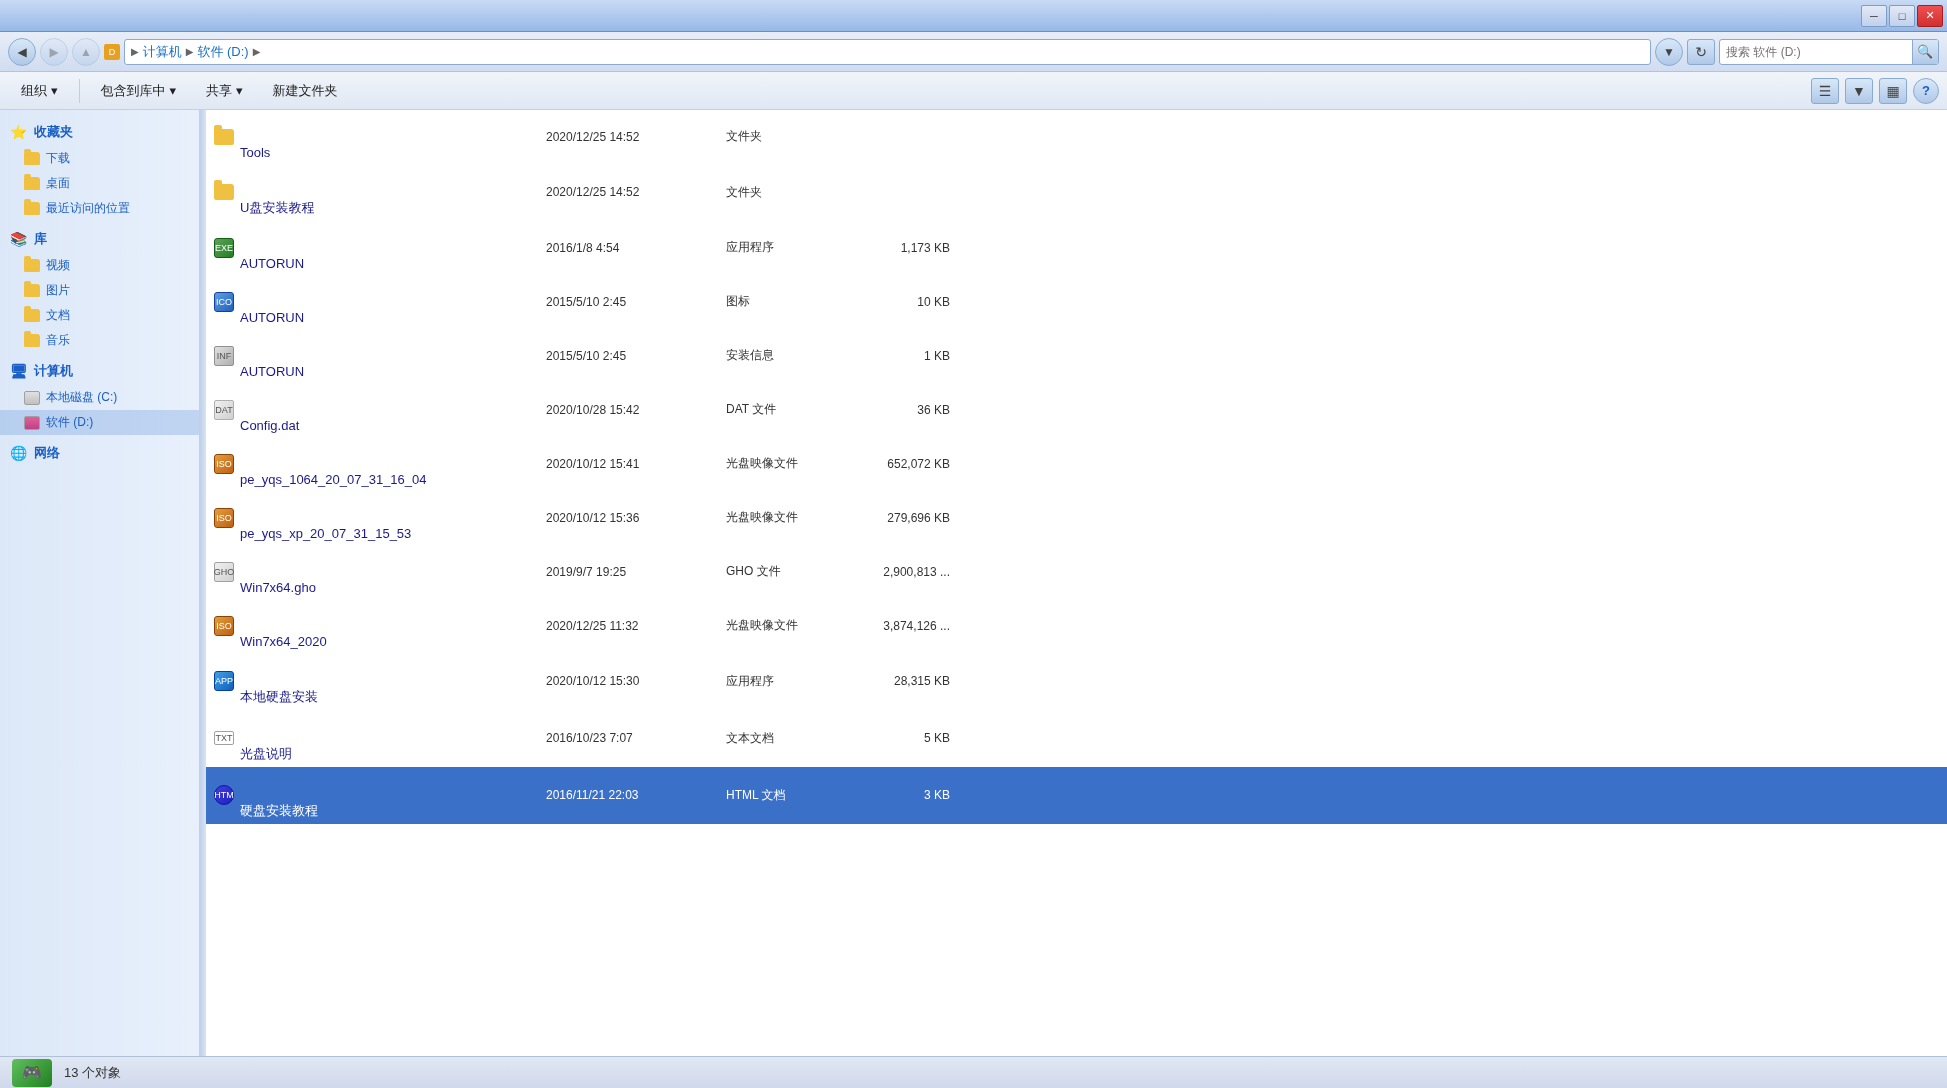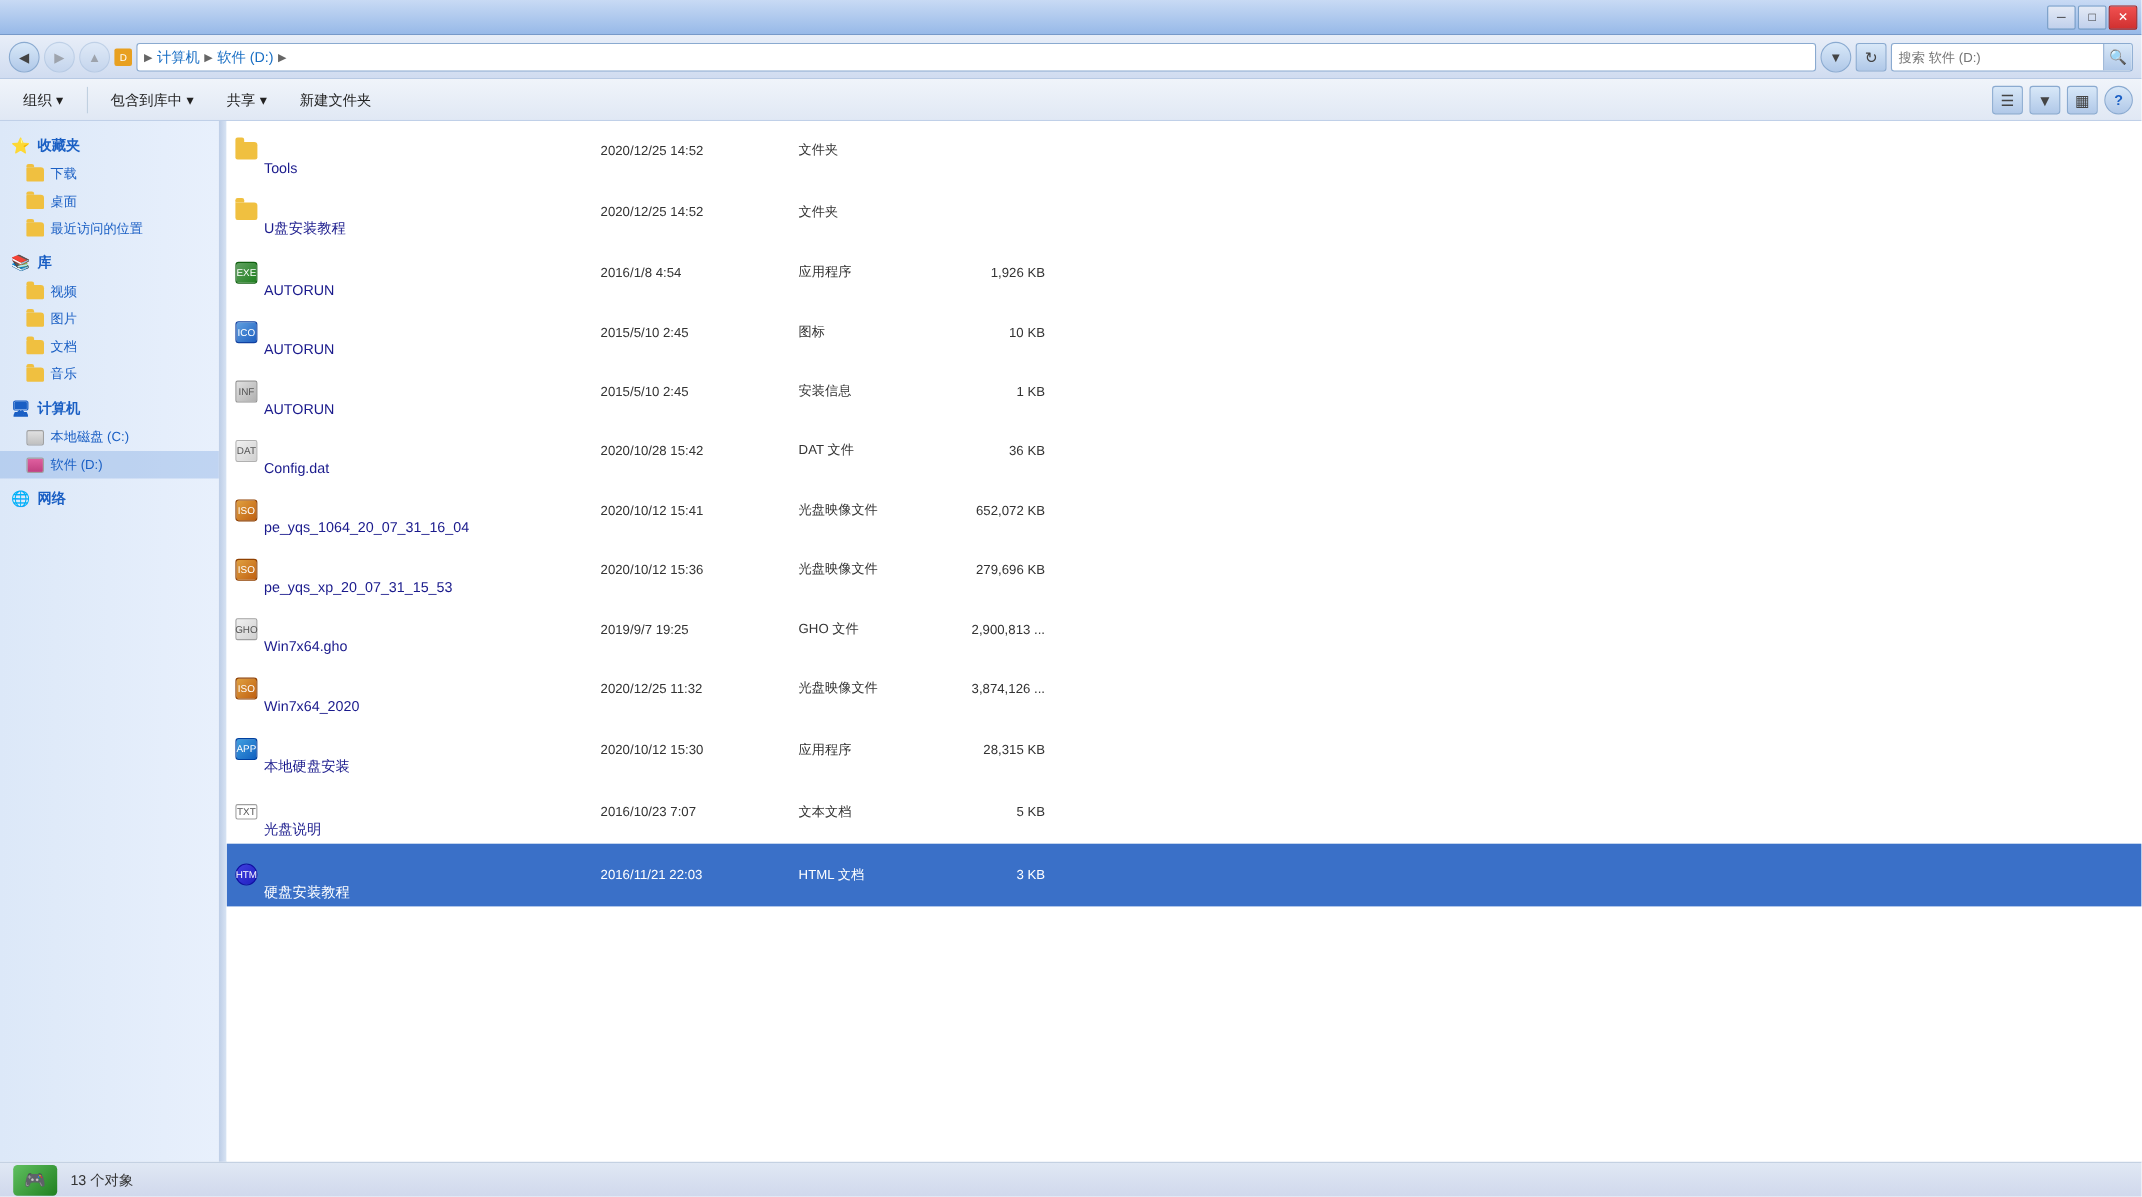--- a/index.html
+++ b/index.html
@@ -684,21 +684,21 @@
     <div class="file-cell-type file-type">文件夹</div>
     <div class="file-cell-size file-size"></div>
   </div>
         <div class="file-row">
     <div class="file-cell-name">
       <span class="icon-exe" style="font-size:9px;color:white;display:flex;align-items:center;justify-content:center;">EXE</span>
       <span class="file-name-text">AUTORUN</span>
     </div>
     <div class="file-cell-date file-date">2016/1/8 4:54</div>
     <div class="file-cell-type file-type">应用程序</div>
-    <div class="file-cell-size file-size">1,926 KB</div>
+    <div class="file-cell-size file-size">1,173 KB</div>
   </div>
         <div class="file-row">
     <div class="file-cell-name">
       <span class="icon-ico" style="font-size:9px;color:white;display:flex;align-items:center;justify-content:center;">ICO</span>
       <span class="file-name-text">AUTORUN</span>
     </div>
     <div class="file-cell-date file-date">2015/5/10 2:45</div>
     <div class="file-cell-type file-type">图标</div>
     <div class="file-cell-size file-size">10 KB</div>
   </div>

